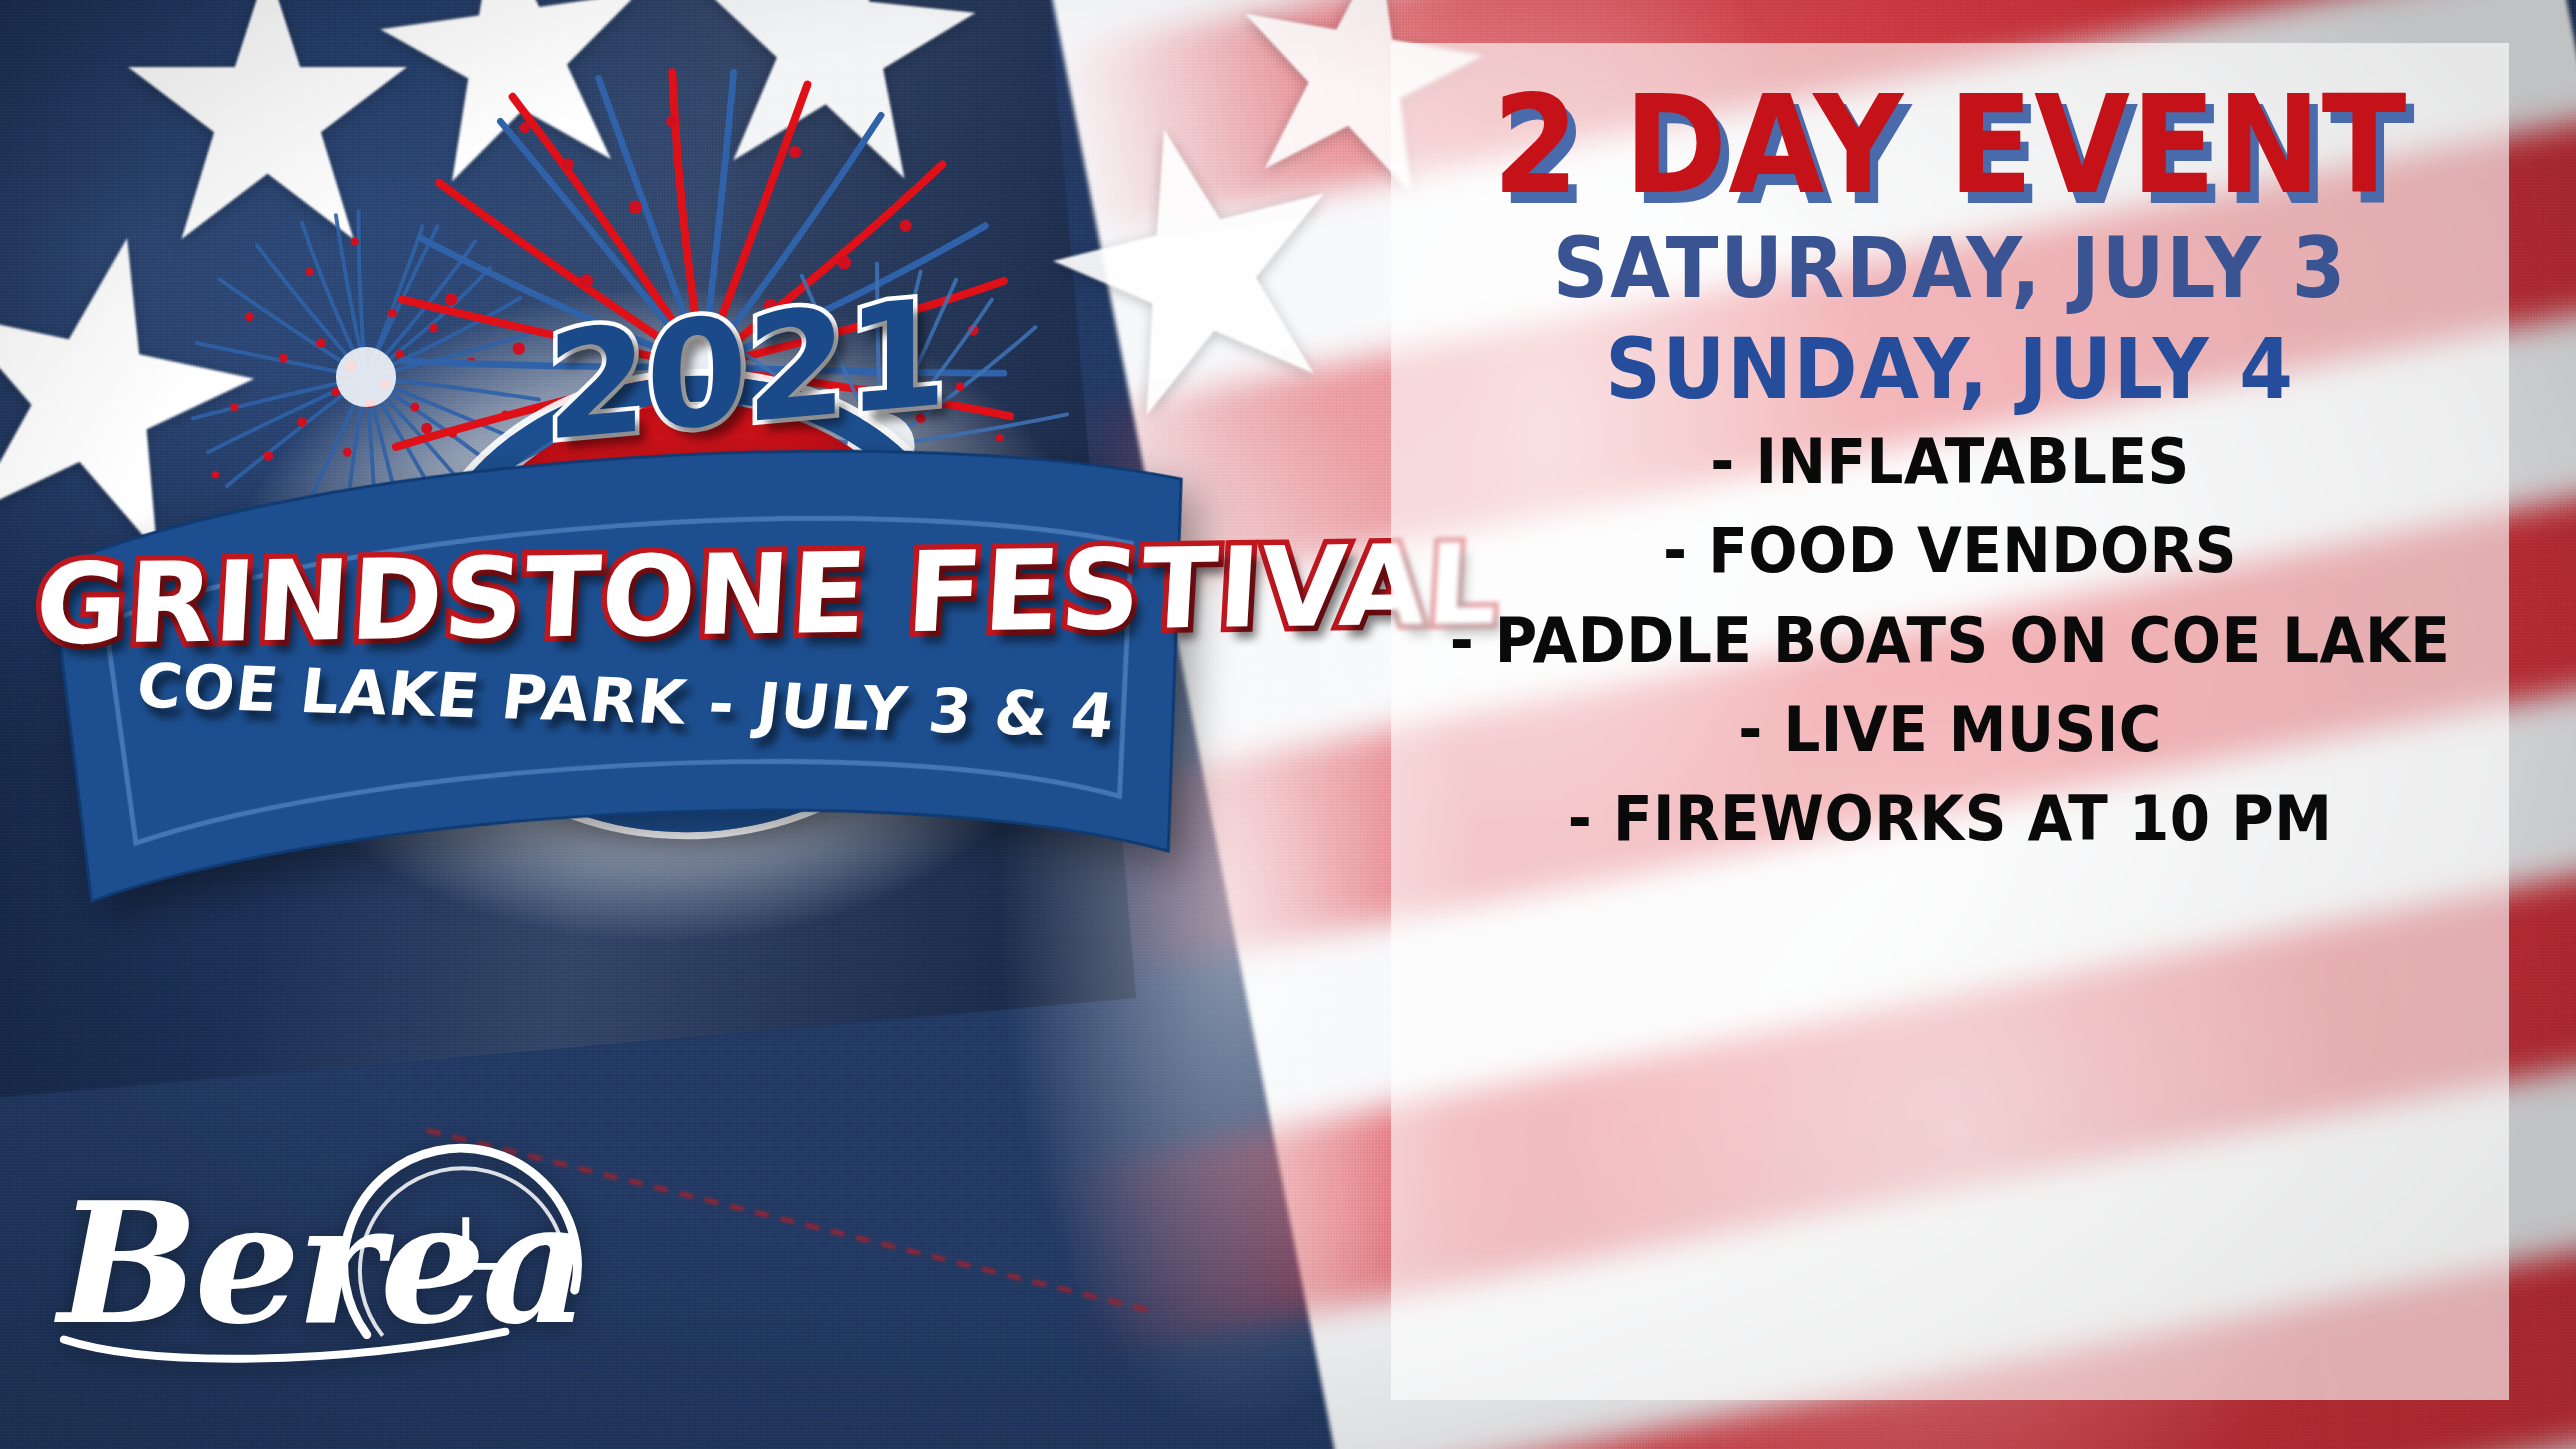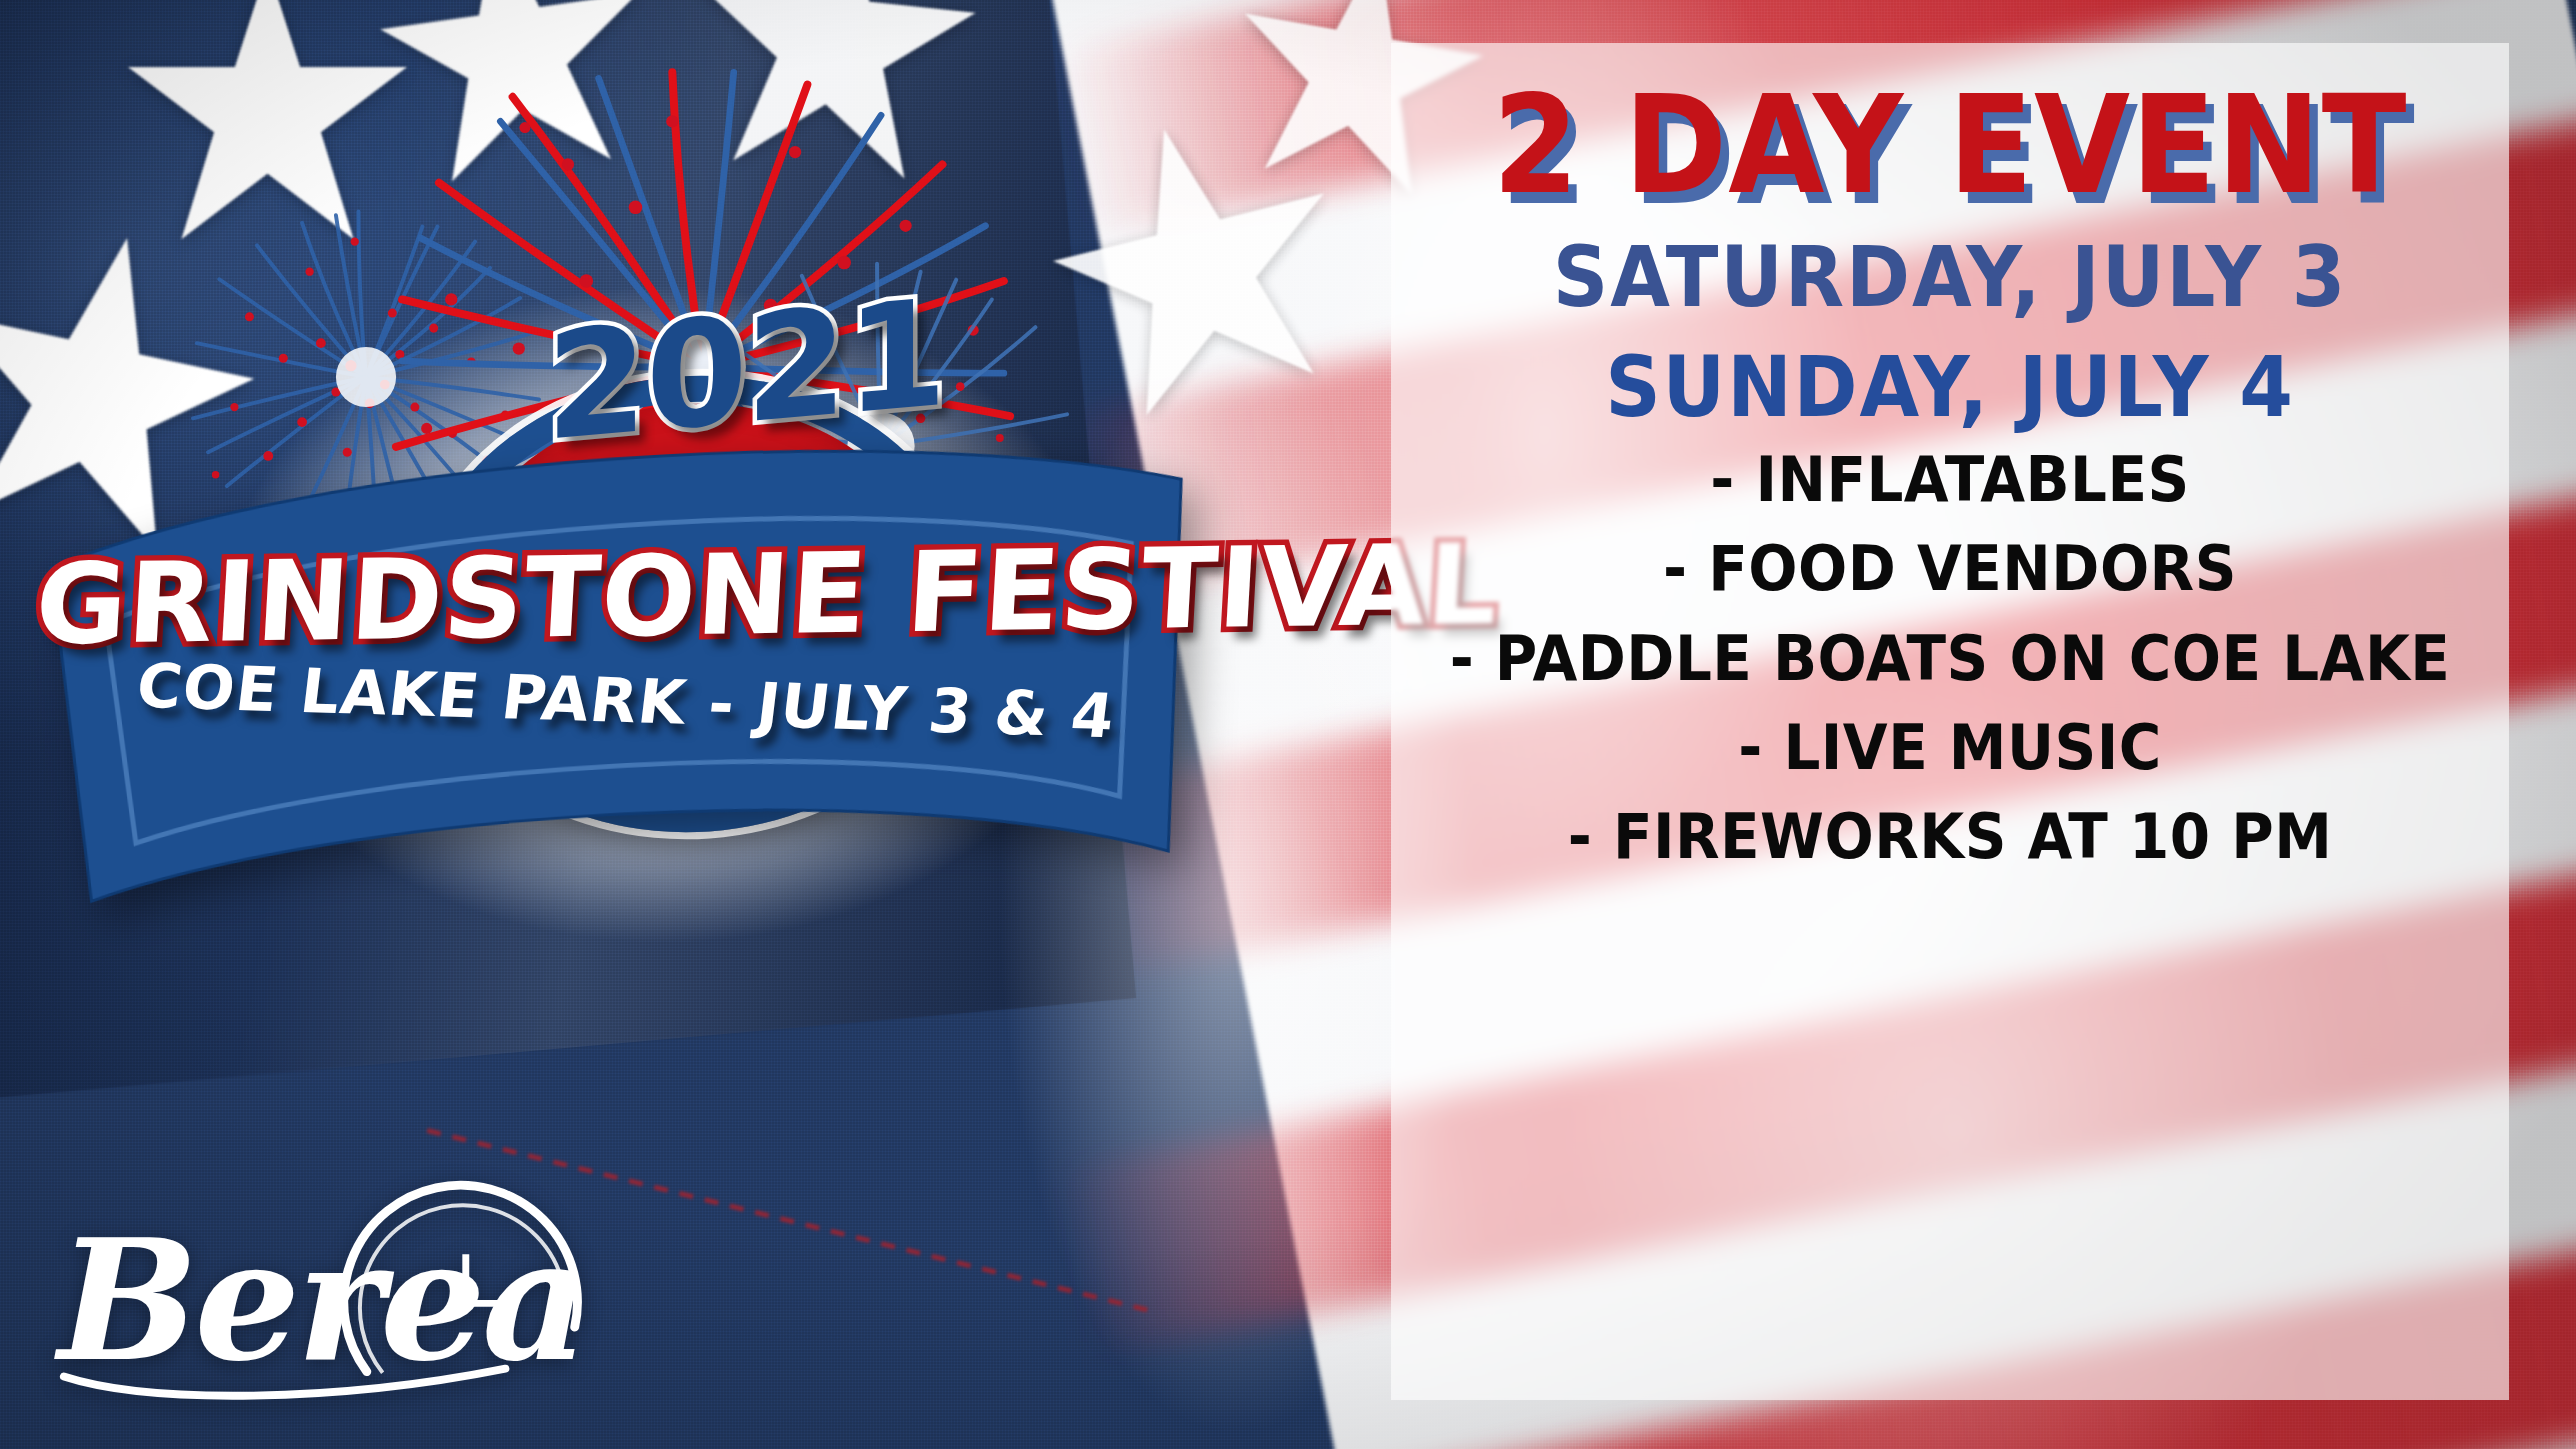--- a/index.html
+++ b/index.html
@@ -155,21 +155,21 @@
     text-align:center;
     font-family:"DejaVu Sans", sans-serif;
     font-weight:700; font-size:61px; letter-spacing:1px;
     color:#ffffff;
     text-shadow:7px 9px 8px rgba(0,0,0,.55);
     transform:rotate(5deg) skewX(-5deg);
     white-space:nowrap;
   }
 
   
-  .berea{ position:absolute; left:40px; top:1139px; width:614px; height:297px; }
+  .berea{ position:absolute; left:40px; top:1102px; width:614px; height:297px; }
   .berea svg{ display:block; overflow:visible; filter:drop-shadow(0 4px 10px rgba(0,0,0,.35)); }
 
   
   .panel{
     position:absolute; left:1391px; top:43px; width:1118px; height:1357px;
     background:rgba(255,255,255,.62);
     backdrop-filter:blur(2px);
     padding-top:34px;
   }
 
@@ -179,21 +179,21 @@
     font-weight:700;
     font-size:135px;
     line-height:1.02;
     letter-spacing:1px;
     color:#c41218;
     text-shadow:9px 11px 0 #4a6bab;
     transform:scaleX(.92);
     white-space:nowrap;
   }
 
-  .day-block{ margin-top:17px; }
+  .day-block{ margin-top:8px; }
   .day-block.sunday{ }
 
   .day-head{
     text-align:center;
     font-family:"DejaVu Sans", sans-serif;
     font-weight:700;
     font-size:83px;
     line-height:1.12;
     letter-spacing:2px;
     transform:scaleX(.93);

